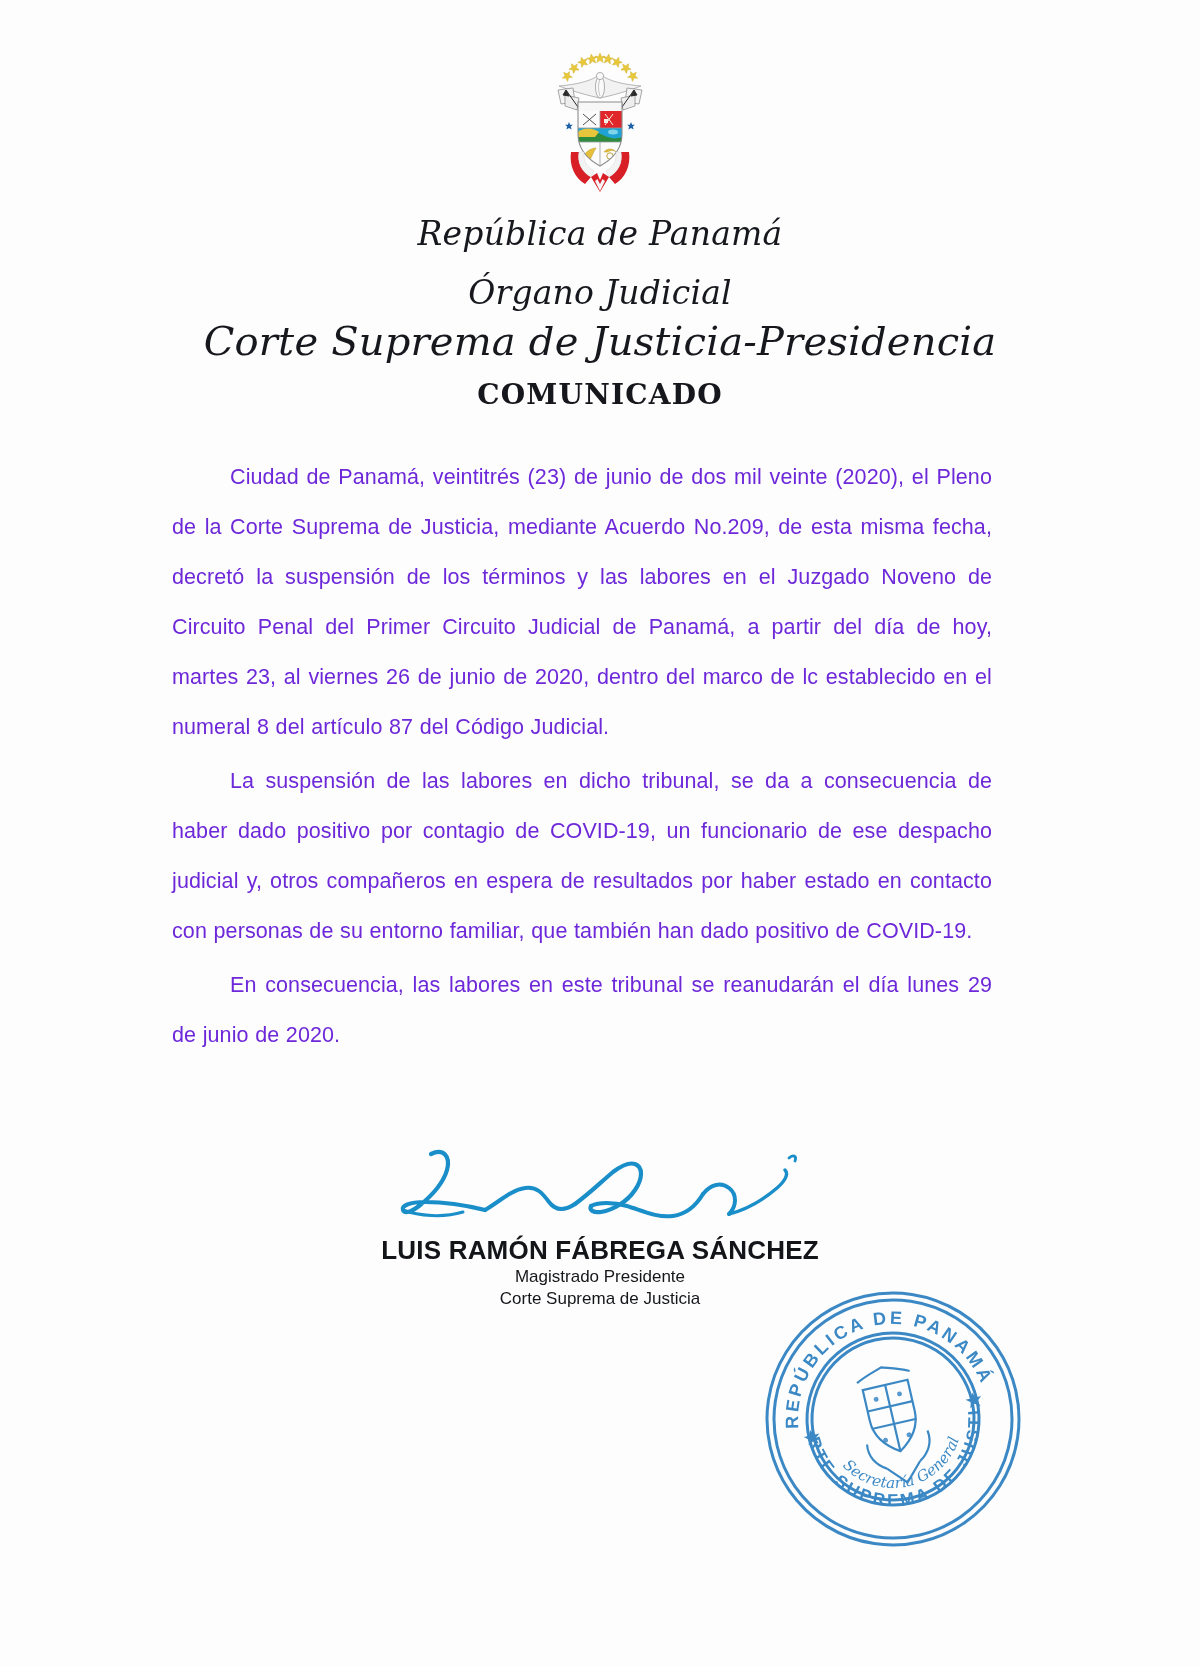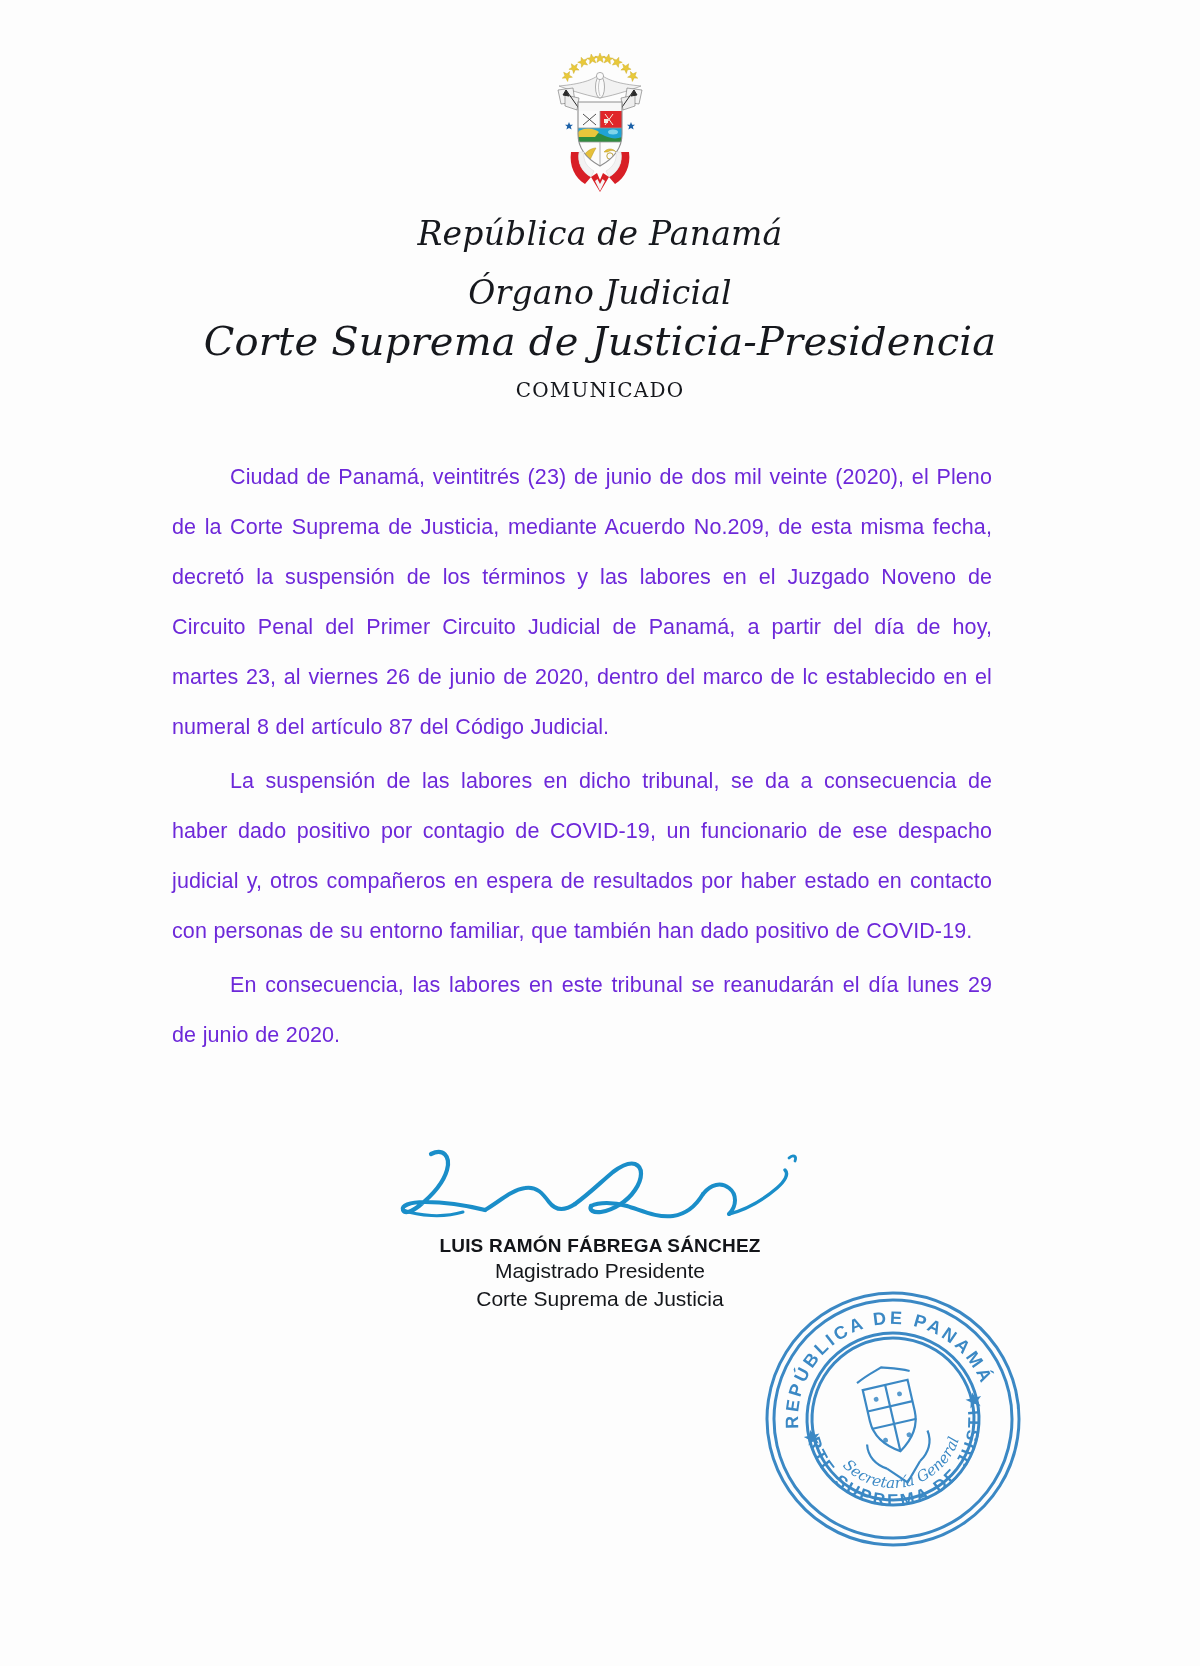--- a/index.html
+++ b/index.html
@@ -60,22 +60,22 @@
   .hl-3 { font-size: 40px; }
 
   
   .doc-title {
     position: absolute;
     top: 378px;
     left: 0;
     width: 1200px;
     text-align: center;
     font-family: "DejaVu Serif", "Liberation Serif", serif;
-    font-weight: normal;
-    font-size: 20px;
+    font-weight: bold;
+    font-size: 28px;
     letter-spacing: 1.2px;
     color: #15171c;
   }
 
   
   .body-block {
     position: absolute;
     top: 452px;
     left: 172px;
     width: 820px;
@@ -114,28 +114,28 @@
     display: block;
   }
   .sig-graphic-2 {
     width: 180px;
     height: 72px;
     margin: 0 auto;
     display: block;
   }
 
   .sig-name {
-    font-size: 19px;
+    font-size: 26px;
     font-weight: bold;
     line-height: 1.18;
     color: #131519;
     letter-spacing: 0.2px;
   }
   .sig-role {
-    font-size: 21px;
+    font-size: 17px;
     line-height: 1.3;
     color: #15171b;
   }
   .gap-b { height: 30px; }
 
   
   .seal {
     position: absolute;
     left: 762px;
     top: 1288px;

